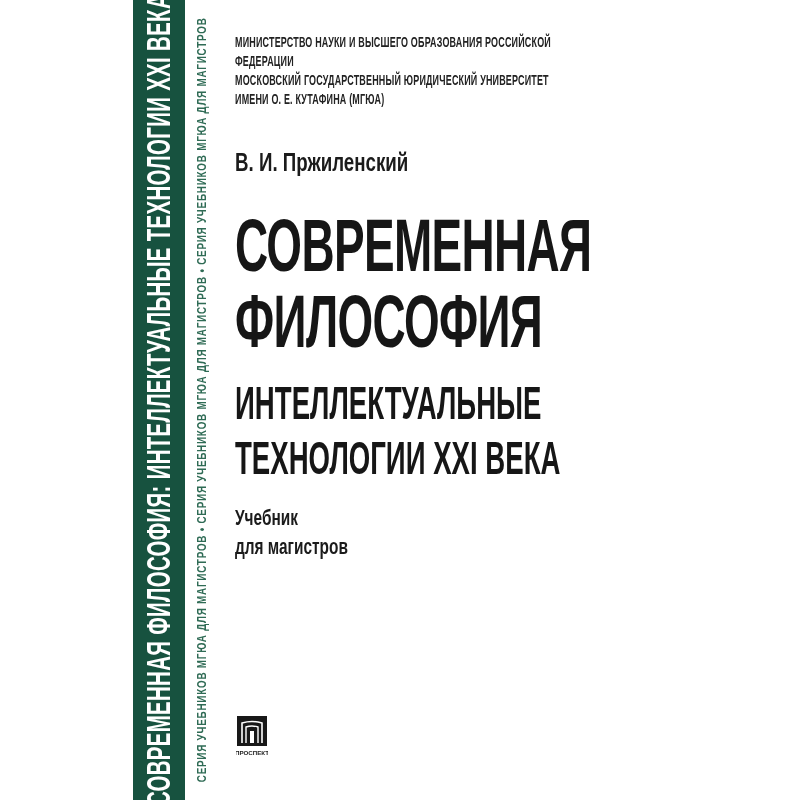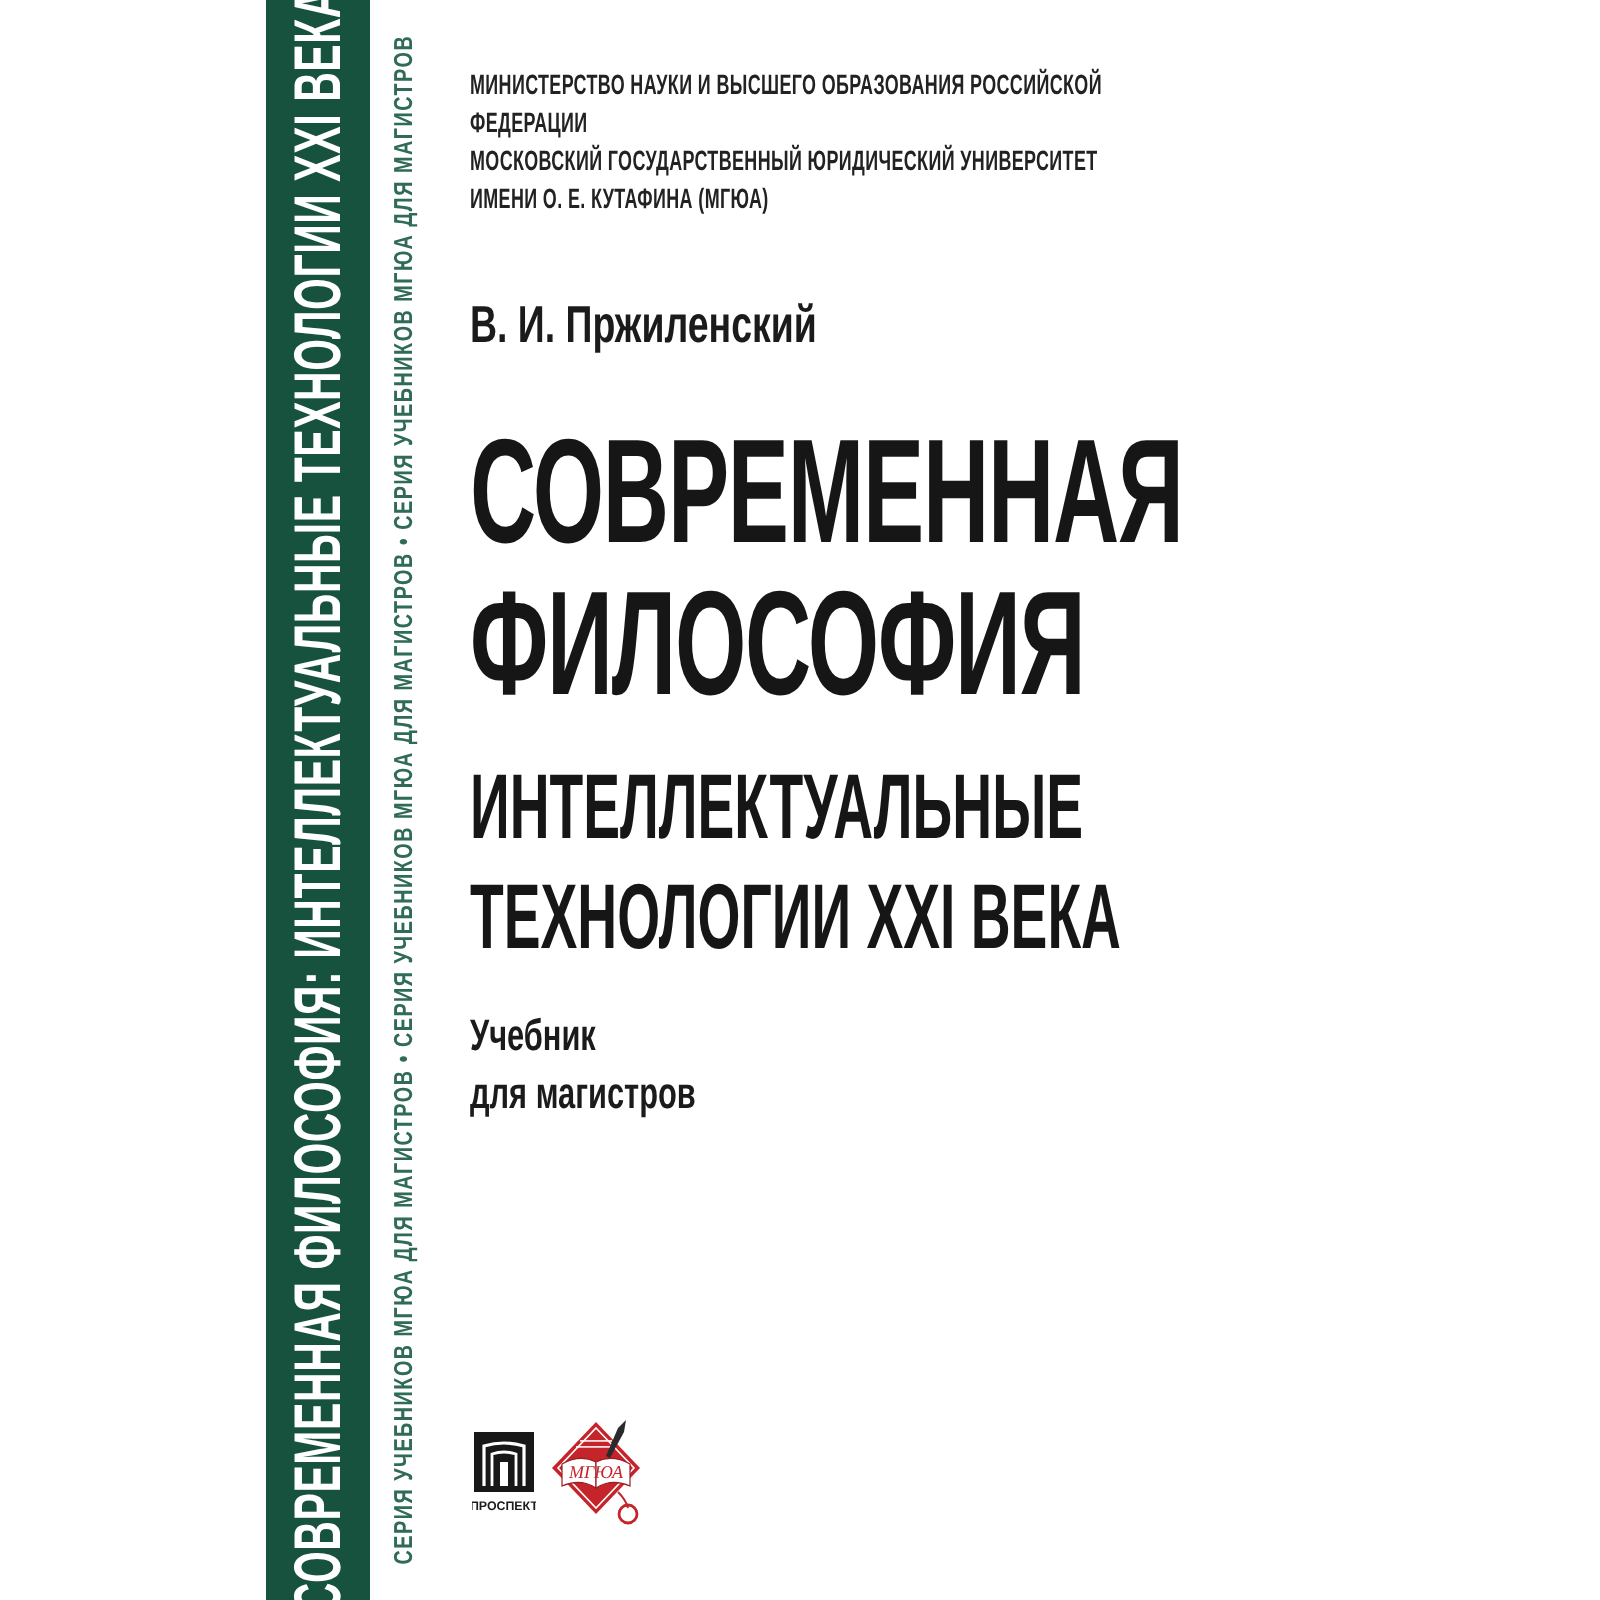--- a/index.html
+++ b/index.html
@@ -155,34 +155,14 @@
   <div class="logo prospekt-logo">
     <svg width="32" height="46" viewBox="0 0 32 46">
       <rect x="1" y="1" width="30" height="30" fill="#181818"></rect>
       <path d="M6 28 L6 8 Q16 5 26 8 L26 28" fill="none" stroke="#ffffff" stroke-width="1.6"></path>
       <path d="M10 28 L10 12 Q16 10 22 12 L22 28" fill="none" stroke="#ffffff" stroke-width="1.4"></path>
       <path d="M14 28 L14 16 L18 16 L18 28" fill="#ffffff"></path>
       <text x="16" y="40" text-anchor="middle" font-size="6.2" font-weight="bold" font-family="Liberation Sans, DejaVu Sans, sans-serif" fill="#1b1b1b">• ПРОСПЕКТ •</text>
     </svg>
   </div>
 
-  <div class="logo mgua-logo">
-    <svg width="54" height="58" viewBox="0 0 54 58">
-
-      <polygon points="25,3 47,26 25,49 3,26" fill="#c5242a"></polygon>
-      <polygon points="25,6 44,26 25,46 6,26" fill="none" stroke="#ffffff" stroke-width="0.8"></polygon>
-
-      <rect x="17" y="12" width="16" height="0.9" fill="#ffffff" opacity="0.85"></rect>
-      <rect x="15" y="15" width="20" height="0.9" fill="#ffffff" opacity="0.85"></rect>
-
-      <path d="M8 24 Q17 19 25 23 L25 36 Q17 31 8 35 Z" fill="#ffffff" stroke="#9c1c20" stroke-width="0.6"></path>
-      <path d="M42 24 Q33 19 25 23 L25 36 Q33 31 42 35 Z" fill="#ffffff" stroke="#9c1c20" stroke-width="0.6"></path>
-
-      <text x="25" y="31" text-anchor="middle" font-size="9" font-style="italic" font-family="Liberation Serif, DejaVu Serif, serif" fill="#c5242a">МГЮА</text>
-
-      <path d="M40 2 L36 6 L30 20 L32 21 L39 8 Z" fill="#2a2a2a"></path>
-
-      <path d="M36 38 Q40 42 41 46" fill="none" stroke="#c5242a" stroke-width="1"></path>
-      <circle cx="41" cy="49" r="4.5" fill="none" stroke="#c5242a" stroke-width="1.4"></circle>
-    </svg>
-  </div>
 
 </div>
 
 </body></html>

